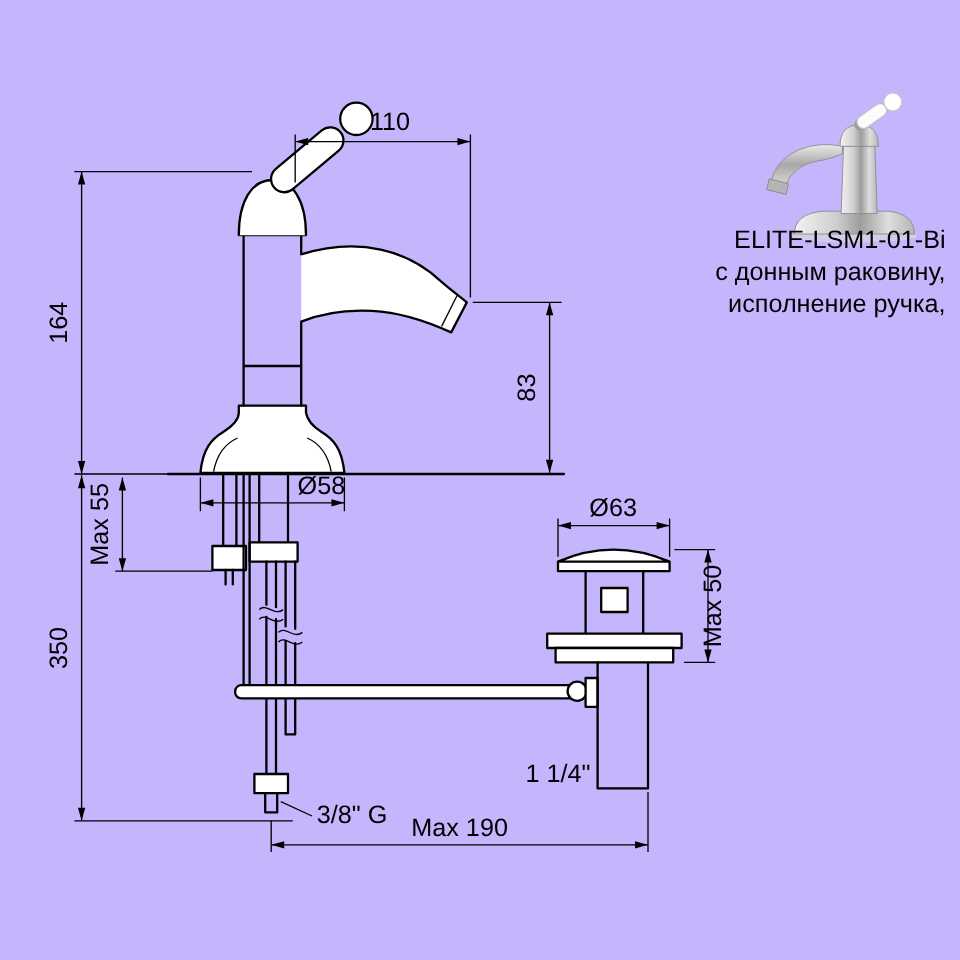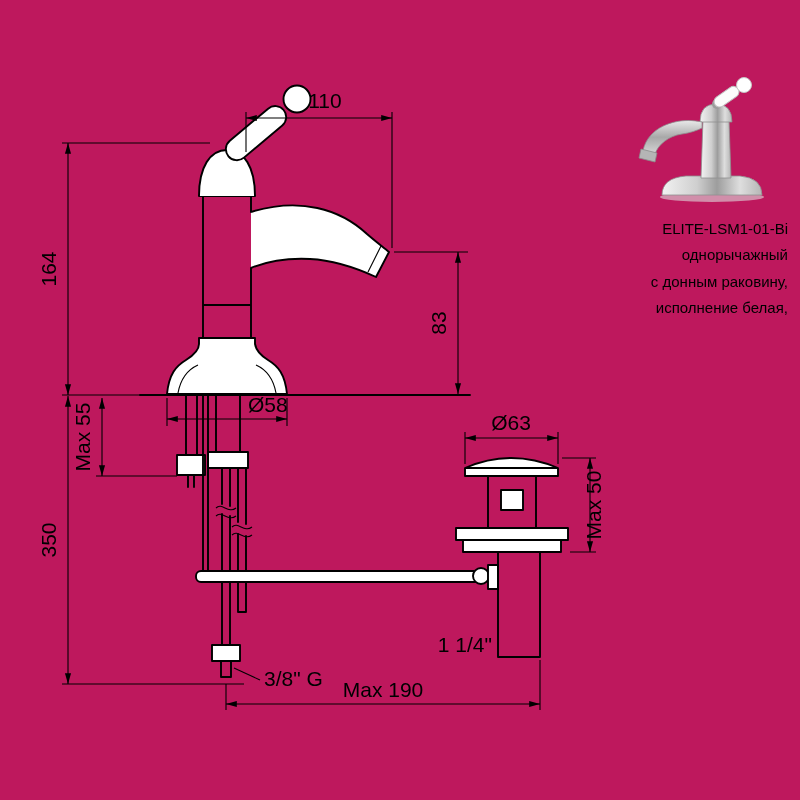--- a/index.html
+++ b/index.html
@@ -1,25 +1,25 @@
 <!DOCTYPE html>
 <html><head>
 <meta charset="utf-8">
 <style>
   html,body{margin:0;padding:0;background:#fff;}
-  .stage{position:relative;width:800px;height:800px;background:#be185d;overflow:hidden;
+  .stage{position:relative;width:800px;height:800px;background:#c4b5fd;overflow:hidden;
          font-family:"Liberation Sans",sans-serif;}
   svg{position:absolute;left:0;top:0;}
   .obj{fill:none;stroke:#000;stroke-width:1.9;stroke-linecap:round;stroke-linejoin:round;}
   .objw{fill:#fff;stroke:#000;stroke-width:1.9;stroke-linejoin:round;}
   .thin{fill:none;stroke:#000;stroke-width:1.1;}
   .dim{fill:none;stroke:#000;stroke-width:1.1;}
   .lbl{font-family:"Liberation Sans",sans-serif;font-size:21px;fill:#000;}
-  .info{position:absolute;right:12px;top:216px;width:330px;text-align:right;
-        font-size:15px;line-height:26.4px;color:#000;padding-left:36px;}
+  .info{position:absolute;right:12px;top:188px;width:330px;text-align:right;
+        font-size:21px;line-height:26.4px;color:#000;padding-left:36px;}
 </style>
 </head>
 <body>
 
 <div class="stage">
 
 <svg width="800" height="800" viewBox="0 0 800 800">
   <defs>
     <marker id="arrow" viewBox="0 0 12 10" refX="12" refY="5" markerWidth="13" markerHeight="9" markerUnits="userSpaceOnUse" orient="auto-start-reverse">
       <path d="M0,1.6 L12,5 L0,8.4 Z" fill="#000"></path>
@@ -139,18 +139,17 @@
     <circle cx="717" cy="104" r="5" fill="#9c9c9c"></circle>
     <g transform="rotate(-35 717 104)">
       <rect x="715" y="98" width="28" height="11" rx="5.5" fill="#fcfcfc" stroke="#c0c0c0" stroke-width="1"></rect>
     </g>
     <circle cx="744" cy="85" r="7.5" fill="#ffffff" stroke="#c6c6c6" stroke-width="1"></circle>
   </g>
 </svg>
 
   <div class="info">
     <div>ELITE-LSM1-01-Bi</div>
-    <div>однорычажный</div>
     <div>с донным раковину,</div>
-    <div>исполнение белая,</div>
+    <div>исполнение ручка,</div>
   </div>
 
 </div>
 
 </body></html>

